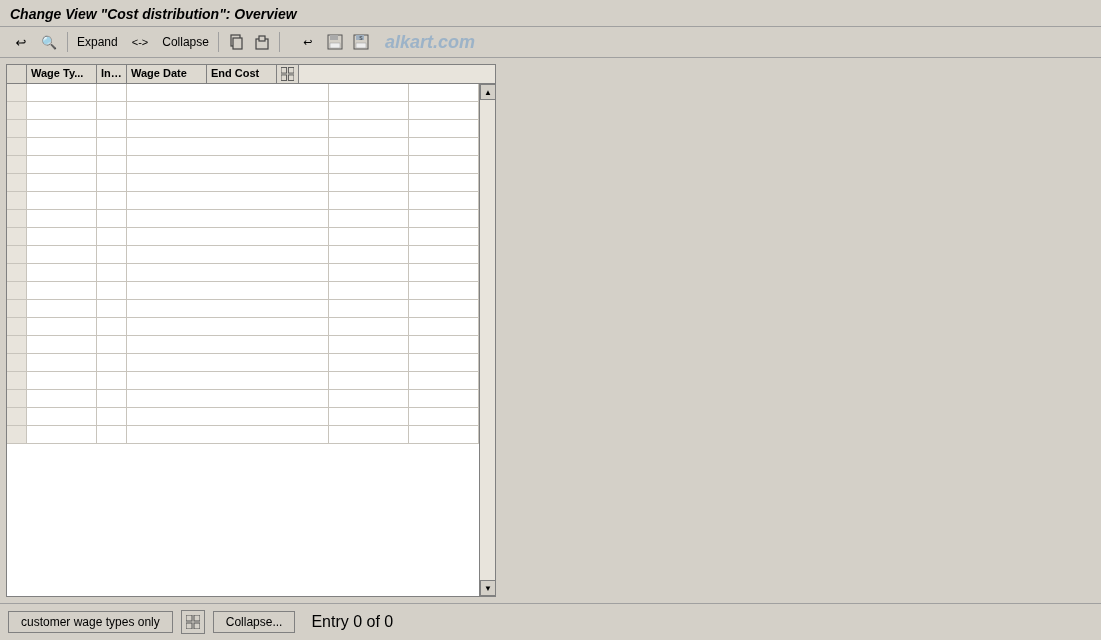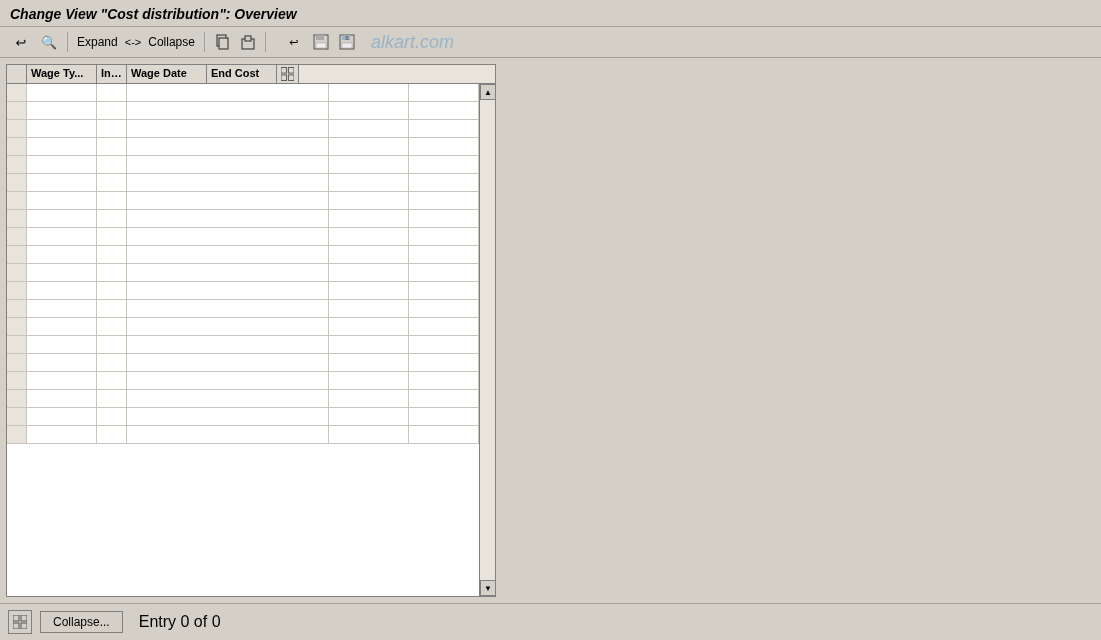--- a/index.html
+++ b/index.html
@@ -56,21 +56,21 @@
     .toolbar-separator {
       width: 1px;
       height: 20px;
       background: #a0a0a0;
       margin: 0 3px;
     }
 
     .expand-collapse-group {
       display: flex;
       align-items: center;
-      gap: 1px;
+      gap: 8px;
     }
 
     .content-area {
       flex: 1;
       display: flex;
       flex-direction: column;
       padding: 6px;
       overflow: hidden;
     }
 
@@ -279,21 +279,21 @@
     </button>
     <button class="toolbar-btn" title="Save Local">
       <svg width="16" height="16" viewBox="0 0 16 16">
         <rect x="1" y="1" width="14" height="14" fill="#d4d0c8" stroke="#555" stroke-width="1"></rect>
         <rect x="3" y="1" width="8" height="5" fill="#a0b0c0" stroke="none"></rect>
         <rect x="3" y="9" width="10" height="5" fill="#eee" stroke="#999" stroke-width="0.5"></rect>
         <text x="8" y="6" font-size="5" text-anchor="middle" fill="#333">S</text>
       </svg>
     </button>
 
-    <span style="color: rgba(100,150,200,0.5); font-style:italic; font-size:18px; font-weight:normal; margin-left: 10px;">alkart.com</span>
+    <span style="color: rgba(100,150,200,0.5); font-style:italic; font-size:18px; font-weight:bold; margin-left: 10px;">alkart.com</span>
   </div>
 
   <div class="content-area" style="position:relative;">
     <div class="table-container">
 
       <div class="table-header">
         <div class="col-selector th"></div>
         <div class="th th-wage-ty">
           <span>Wage Ty...</span>
         </div>
@@ -486,20 +486,23 @@
         <div class="scrollbar-col">
           <div class="scroll-btn">▲</div>
           <div class="scroll-track"></div>
           <div class="scroll-btn">▼</div>
         </div>
       </div>
     </div>
   </div>
 
   <div class="status-bar">
+    <button class="status-btn">
+      <span>customer wage types only</span>
+    </button>
     <button class="status-icon-btn" title="Position">
       <svg width="14" height="14" viewBox="0 0 14 14">
         <rect x="0" y="0" width="6" height="6" fill="none" stroke="#555" stroke-width="1"></rect>
         <rect x="8" y="0" width="6" height="6" fill="none" stroke="#555" stroke-width="1"></rect>
         <rect x="0" y="8" width="6" height="6" fill="none" stroke="#555" stroke-width="1"></rect>
         <rect x="8" y="8" width="6" height="6" fill="none" stroke="#555" stroke-width="1"></rect>
       </svg>
     </button>
     <button class="status-btn">
       <span>Collapse...</span>

